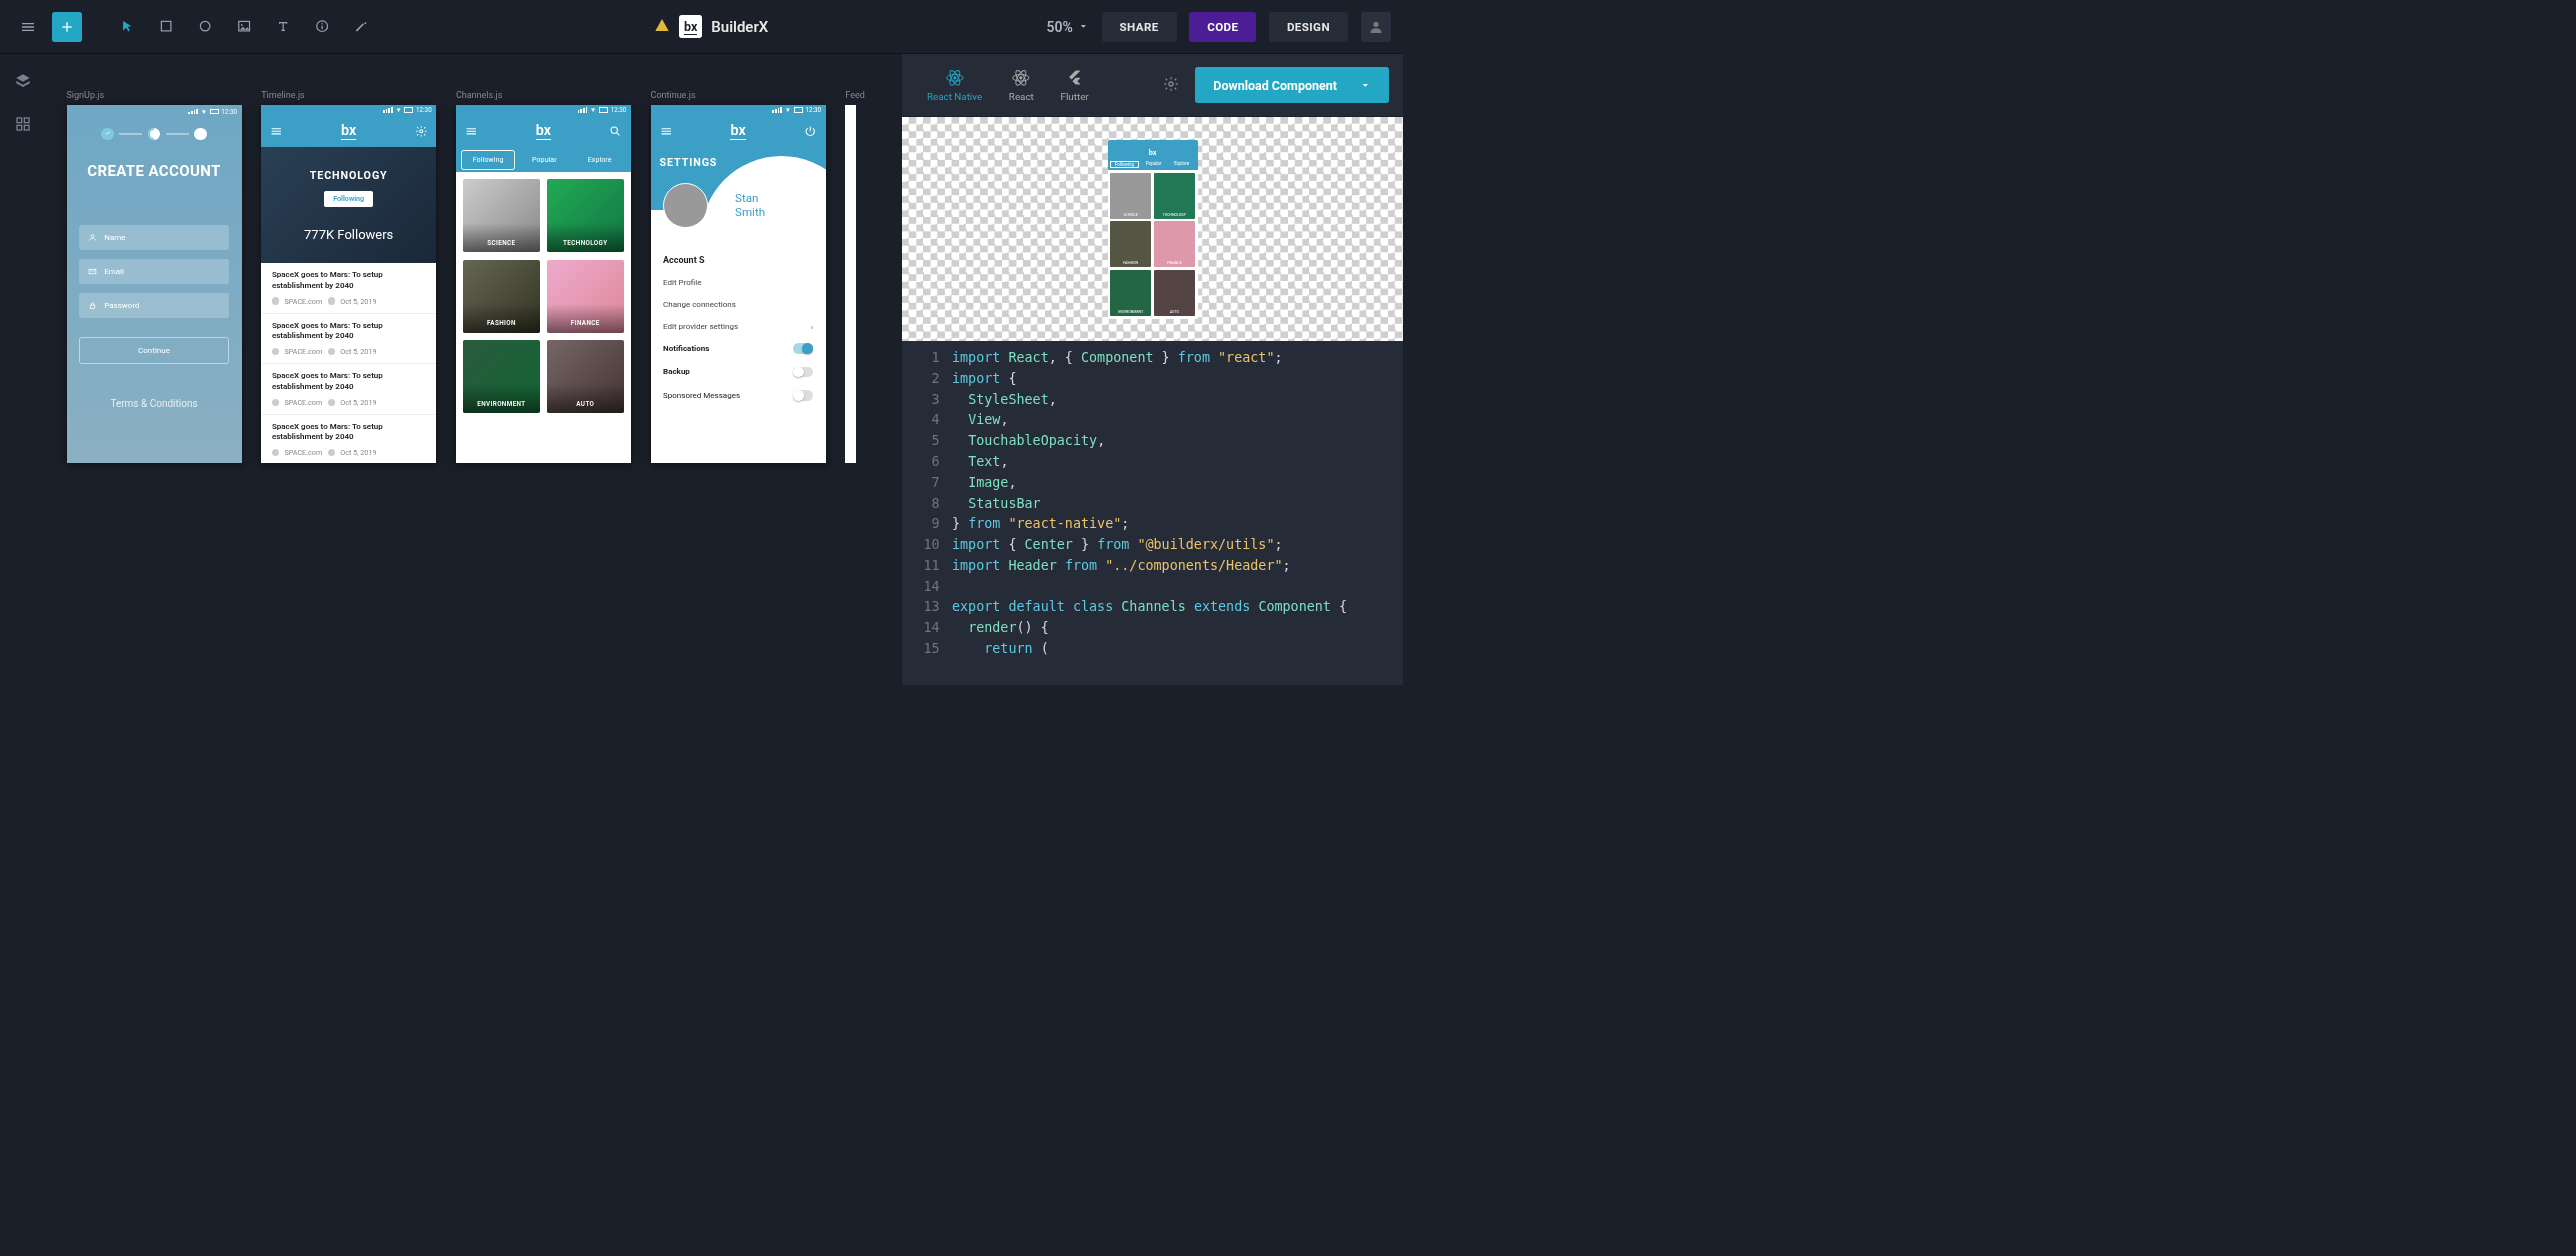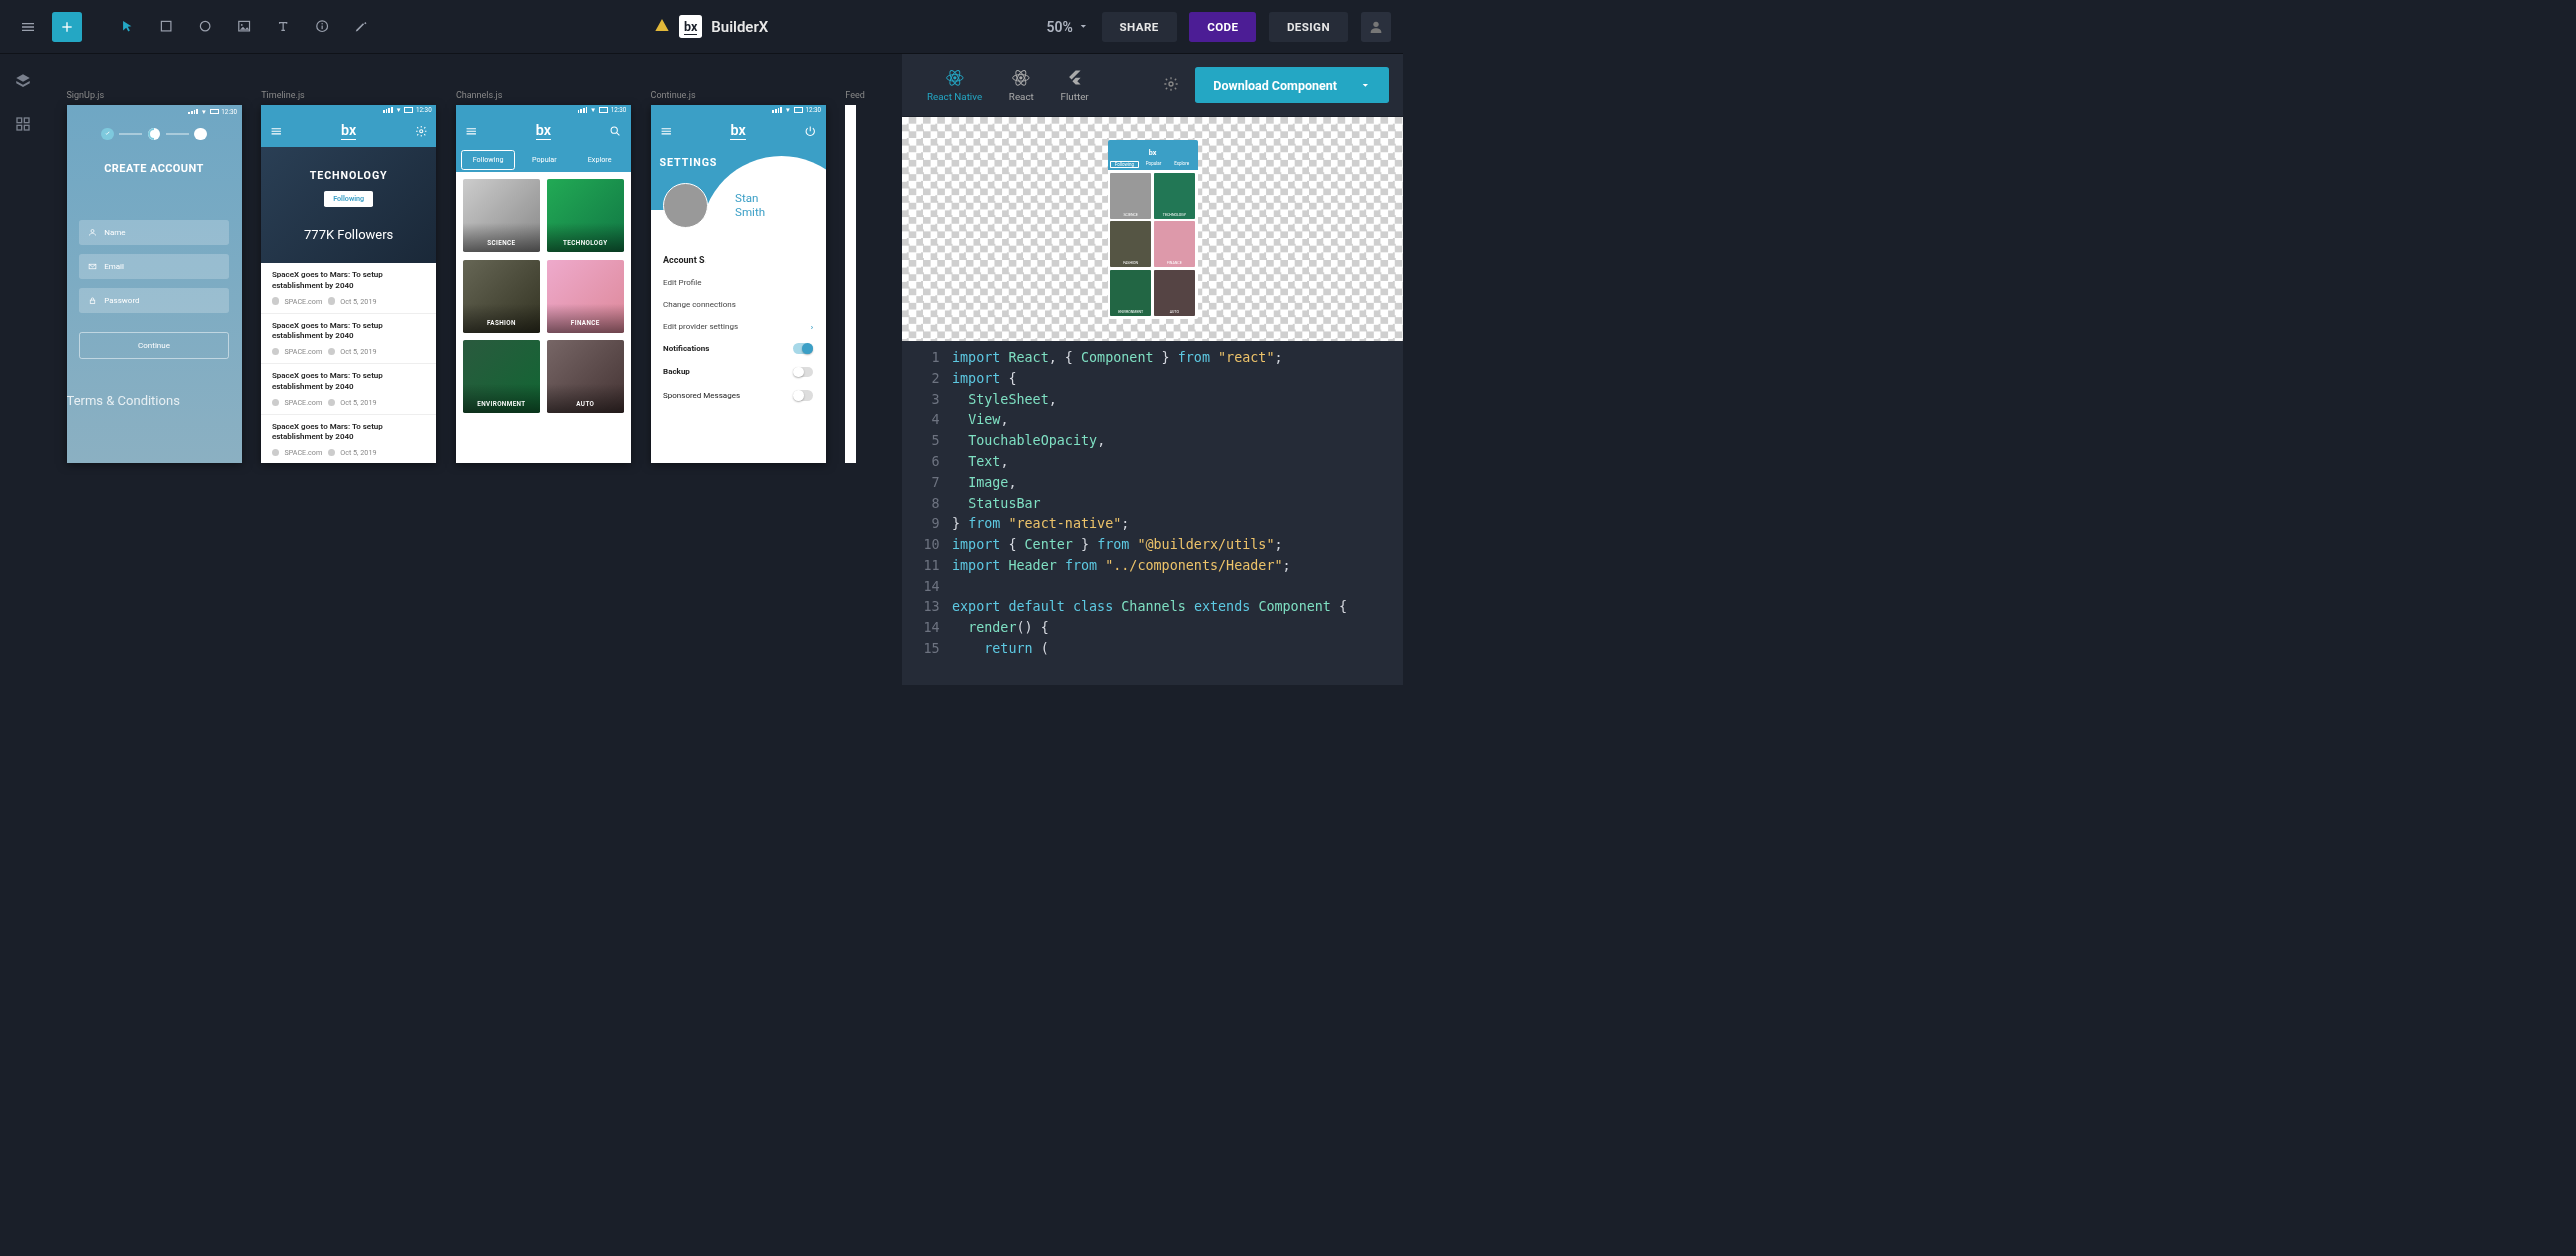--- a/index.html
+++ b/index.html
@@ -37,24 +37,24 @@
 .statusbar .sig { display:flex; gap:0.9px; align-items:flex-end;}
 .statusbar .sig span{ width:1.8px; background:#fff; display:block;}
 .statusbar .bat { width:9px; height:5.4px; border:0.9px solid #fff;}
 
 
 .ab-signup { background: linear-gradient(180deg, #6fa7c4 0%, #8bb0c2 100%); color: #fff; padding-top:1.8px;}
 .ab-signup .statusbar{margin-bottom:10.7px;}
 .steps { display: flex; align-items: center; justify-content: center; gap: 5.4px; margin: 9px 0 21.5px; }
 .step-dot { width: 12.5px; height: 12.5px; border-radius: 50%; background: #fff; display:flex;align-items:center;justify-content:center;}
 .step-line { width: 23px; height: 1.8px; background: rgba(255,255,255,0.4); }
-.signup-title { text-align: center; font-size: 11px; font-weight: 700; letter-spacing: 0.4px; margin-bottom: 45px; }
+.signup-title { text-align: center; font-size: 15px; font-weight: 700; letter-spacing: 0.4px; margin-bottom: 45px; }
 .signup-field { margin: 0 12.5px 9px; height: 25px; background: rgba(255,255,255,0.22); border-radius: 2.7px; display:flex; align-items:center; padding: 0 9px; gap:7.2px; font-size:8px; color:#fff;}
 .signup-continue { margin: 19.7px 12.5px 0; height: 27px; border: 0.9px solid rgba(255,255,255,0.5); border-radius: 2.7px; display:flex;align-items:center;justify-content:center; font-size:8px;}
-.signup-terms { text-align:left; font-size:13px; color:rgba(255,255,255,0.8); margin-top:34px;}
+.signup-terms { text-align:center; font-size:10px; color:rgba(255,255,255,0.8); margin-top:34px;}
 
 
 .ab-timeline { background:#fff;}
 .appbar { height: 32px; background: #3b9fc6; display:flex; align-items:center; justify-content:space-between; padding: 0 9px;}
 .appbar-title { color:#fff; font-size:14.3px; font-weight:600; border-bottom:1.8px solid #fff; padding-bottom:0.9px;}
 .hero { height: 116px; background: linear-gradient(135deg,#2a3f55,#1a2838); position:relative; display:flex; flex-direction:column; align-items:center; justify-content:center;}
 .hero-cat { color:#fff; font-size:10.7px; font-weight:700; letter-spacing:0.9px; }
 .hero-btn { margin-top:9px; background:#fff; color:#3b9fc6; font-size:7.2px; font-weight:600; padding:3.6px 9px; border-radius:1.8px;}
 .hero-followers { color:#fff; font-size:13px; margin-top:19.7px;}
 .feed-item { padding: 7.2px 10.7px; border-bottom:0.9px solid #eee;}

